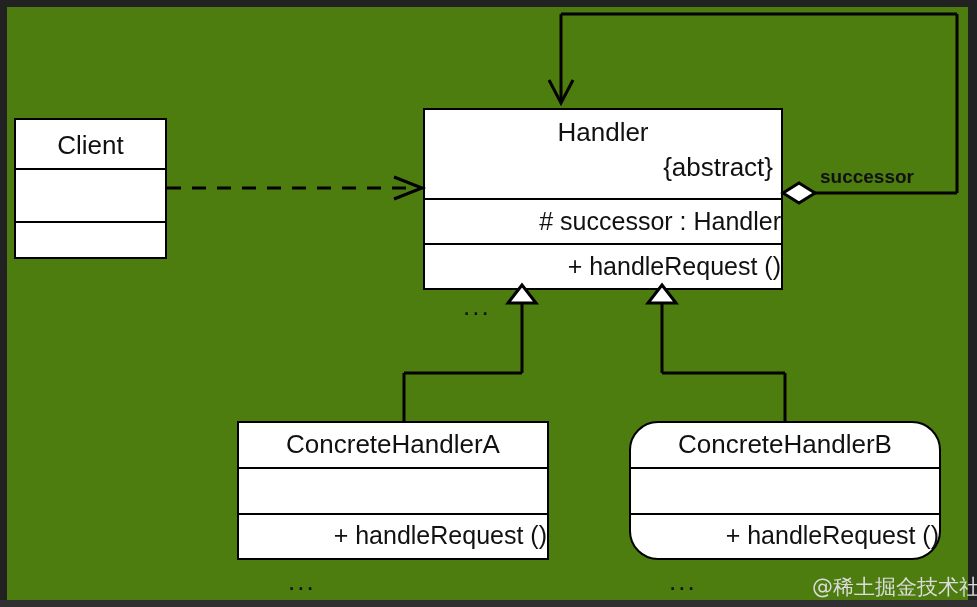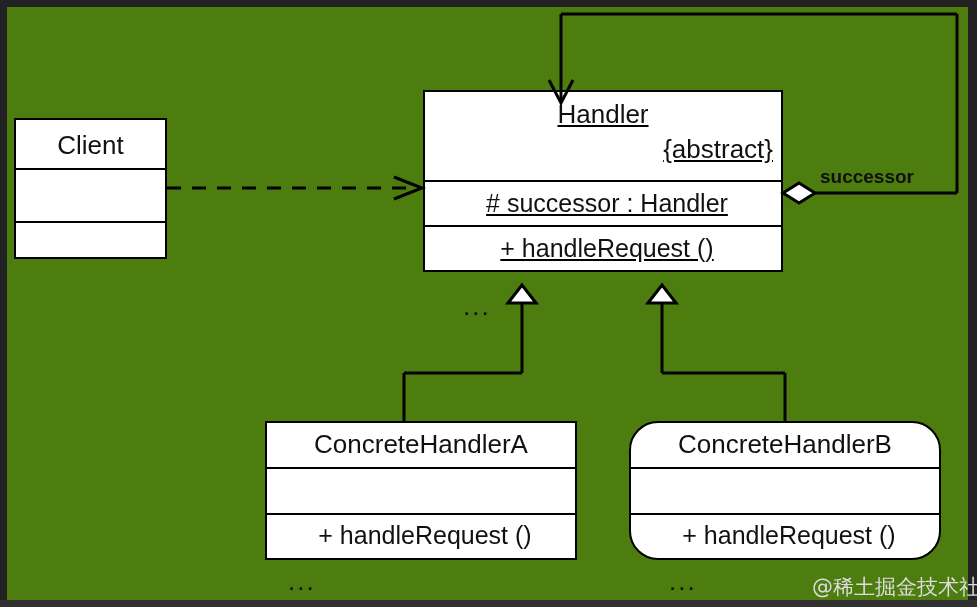--- a/index.html
+++ b/index.html
@@ -64,21 +64,21 @@
     line-height: 1.0;
   }
   .uml-stereo {
     text-align: right;
     font-size: 26px;
     color: #111111;
     padding-right: 8px;
     line-height: 1.0;
   }
   .uml-member {
-    text-align: center;
+    text-align: right;
     font-size: 25px;
     color: #111111;
     padding-left: 8px;
     line-height: 1.0;
   }
 
   .ellipsis-text {
     position: absolute;
     font-size: 26px;
     color: #111111;
@@ -132,35 +132,35 @@
   <div class="frame-bottom"></div>
 
   <div class="uml-box" style="left:14px; top:118px; width:153px; height:141px;">
     <div class="uml-compartment" style="height:50px; padding-top:12px;">
       <div class="uml-name">Client</div>
     </div>
     <div class="uml-compartment" style="height:53px;"></div>
     <div class="uml-compartment last" style="height:34px;"></div>
   </div>
 
-  <div class="uml-box" style="left:423px; top:90px; width:360px; height:182px;text-decoration:underline;">
+  <div class="uml-box" style="left:423px; top:108px; width:360px; height:182px;">
     <div class="uml-compartment" style="height:90px; padding-top:9px;">
       <div class="uml-name">Handler</div>
       <div class="uml-stereo" style="margin-top:9px;">{abstract}</div>
     </div>
     <div class="uml-compartment" style="height:45px; padding-top:9px;">
       <div class="uml-member"># successor : Handler</div>
     </div>
     <div class="uml-compartment last" style="height:43px; padding-top:9px;">
       <div class="uml-member">+ handleRequest ()</div>
     </div>
   </div>
   <div class="ellipsis-text" style="left:463px; top:293px;">...</div>
 
-  <div class="uml-box" style="left:265px; top:421px; width:312px; height:139px;">
+  <div class="uml-box" style="left:237px; top:421px; width:312px; height:139px;">
     <div class="uml-compartment" style="height:46px; padding-top:8px;">
       <div class="uml-name">ConcreteHandlerA</div>
     </div>
     <div class="uml-compartment" style="height:46px;"></div>
     <div class="uml-compartment last" style="height:43px; padding-top:8px;">
       <div class="uml-member">+ handleRequest ()</div>
     </div>
   </div>
   <div class="ellipsis-text" style="left:288px; top:568px;">...</div>
 

